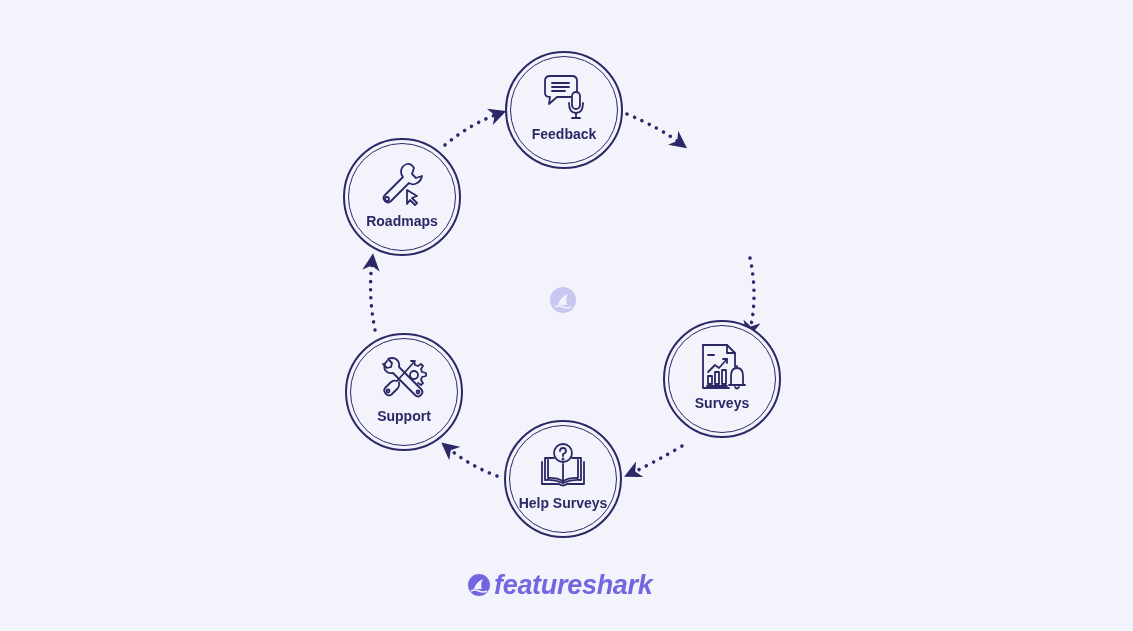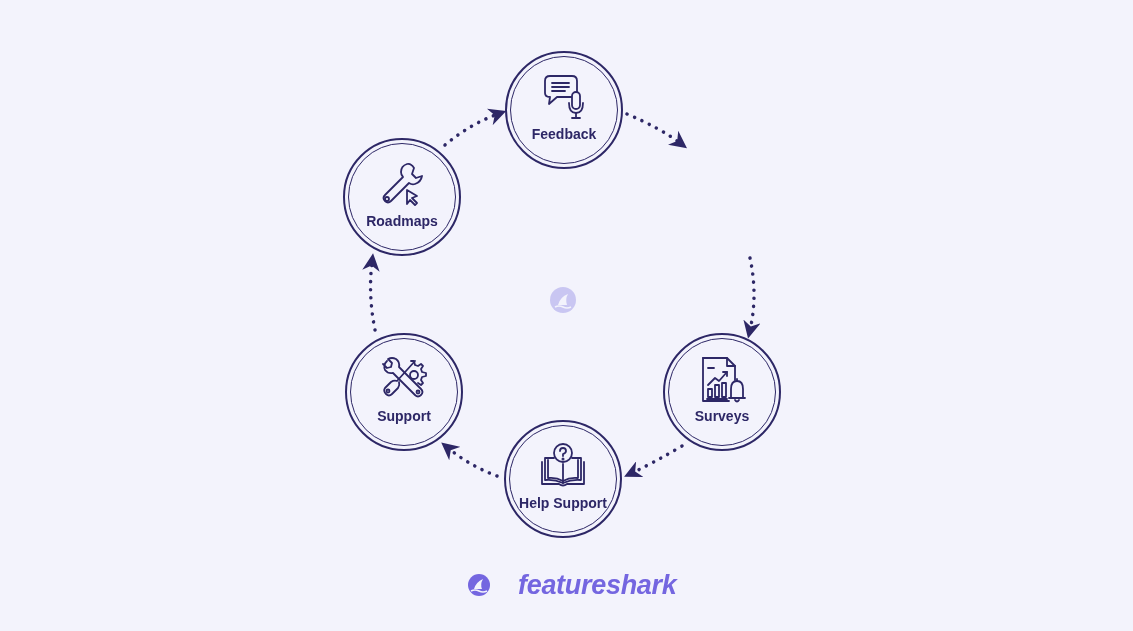--- a/index.html
+++ b/index.html
@@ -5,21 +5,21 @@
   html, body { margin:0; padding:0; }
   body { width:1133px; height:631px; background:#f3f3fc; position:relative; overflow:hidden; font-family:"Liberation Sans", sans-serif; }
   .canvas { position:absolute; left:0; top:0; width:1133px; height:631px; }
   .node { position:absolute; width:118px; height:118px; box-sizing:border-box; border:2.5px solid #2d2766; border-radius:50%; background:#f3f3fc; }
   .node-inner { position:absolute; left:3px; top:3px; right:3px; bottom:3px; border:1.2px solid #2d2766; border-radius:50%; }
   .node-icon { position:absolute; left:50%; top:20px; width:50px; height:50px; margin-left:-25px; }
   .node-label { position:absolute; left:0; right:0; top:73px; text-align:center; font-weight:700; font-size:14px; color:#2d2766; }
   .center-logo { position:absolute; left:550px; top:287px; width:26px; height:26px; border-radius:50%; background:#c9c6f2; }
   .brand { position:absolute; left:468px; top:568px; height:34px; display:flex; align-items:center; gap:4px; }
   .brand-logo { width:22px; height:22px; }
-  .brand-text { font-weight:700; font-size:27px; color:#7466e0; font-style:italic; letter-spacing:-0.3px;margin-left:24px; }
+  .brand-text { font-weight:700; font-size:27px; color:#7466e0; font-style:italic; letter-spacing:-0.3px; }
 </style>
 </head>
 <body>
 
 <div class="canvas">
 
   <svg width="1133" height="631" style="position:absolute;left:0;top:0">
     <defs>
       <marker id="ah" viewBox="0 0 10 10" refX="5" refY="5" markerWidth="5" markerHeight="5" orient="auto">
         <path d="M0,0 L10,5 L0,10 L3,5 Z" fill="#2d2766"></path>
@@ -52,21 +52,21 @@
         <rect x="33" y="19" width="8" height="17" rx="4" fill="#f3f3fc"></rect>
         <path d="M30,30 Q30,40 37,40 Q44,40 44,30"></path>
         <line x1="37" y1="40" x2="37" y2="45"></line>
           <line x1="33" y1="45" x2="41" y2="45"></line>
       </g>
     </svg>
     <div class="node-label">Feedback</div>
   </div>
 
 
-  <div class="node" style="left:663px;top:333px">
+  <div class="node" style="left:663px;top:320px">
     <div class="node-inner"></div>
     <svg class="node-icon" viewBox="0 0 50 50">
       <g fill="none" stroke="#2d2766" stroke-width="1.8" stroke-linecap="round" stroke-linejoin="round">
         <path d="M6,3 L30,3 L38,11 L38,25"></path>
           <path d="M30,3 L30,11 L38,11"></path>
         <path d="M6,3 L6,46 L32,46"></path>
         <line x1="11" y1="13" x2="17" y2="13"></line>
         <path d="M11,30 L18,23 L22,26 L30,17"></path>
           <path d="M26,17 L30,17 L30,21"></path>
         <rect x="11" y="34" width="4" height="8"></rect>
@@ -88,21 +88,21 @@
       <g fill="none" stroke="#2d2766" stroke-width="1.8" stroke-linecap="round" stroke-linejoin="round">
         <circle cx="25" cy="11" r="9"></circle>
         <path d="M22,9 Q22,6 25,6 Q28,6 28,9 Q28,11 25,12 L25,14"></path>
           <circle cx="25" cy="17" r="0.6" fill="#2d2766"></circle>
         <path d="M16,16 L7,16 L7,38 Q16,37 25,41 Q34,37 43,38 L43,16 L34,16"></path>
         <path d="M10,18 L10,36 Q18,35 25,39 Q32,35 40,36 L40,18"></path>
         <line x1="25" y1="22" x2="25" y2="41"></line>
         <path d="M4,20 L4,42 L21,42 Q25,45 29,42 L46,42 L46,20"></path>
       </g>
     </svg>
-    <div class="node-label">Help Support</div>
+    <div class="node-label">Help Surveys</div>
   </div>
 
   <div class="node" style="left:345px;top:333px">
     <div class="node-inner"></div>
     <svg class="node-icon" viewBox="0 0 50 50">
       <g fill="none" stroke="#2d2766" stroke-width="1.8" stroke-linecap="round" stroke-linejoin="round">
         <path d="M32,6 L35,6 L36,10 L39,11 L42,9 L44,11 L42,14 L43,17 L47,18 L47,21 L43,22 L42,25 L44,28 L42,30 L39,28"></path>
         <circle cx="35" cy="20" r="4"></circle>
         <path d="M8,6 Q4,10 6,15 Q9,19 14,18 L36,40 Q39,43 42,40 Q45,37 42,34 L20,12 Q21,7 17,4 Q13,2 9,4 L13,8 L12,12 L8,13 L4,9"></path>
         <path d="M36,6 L18,26 Q15,25 12,27 L6,33 Q4,36 7,39 Q10,42 13,39 L19,33 Q21,30 20,27"></path>

